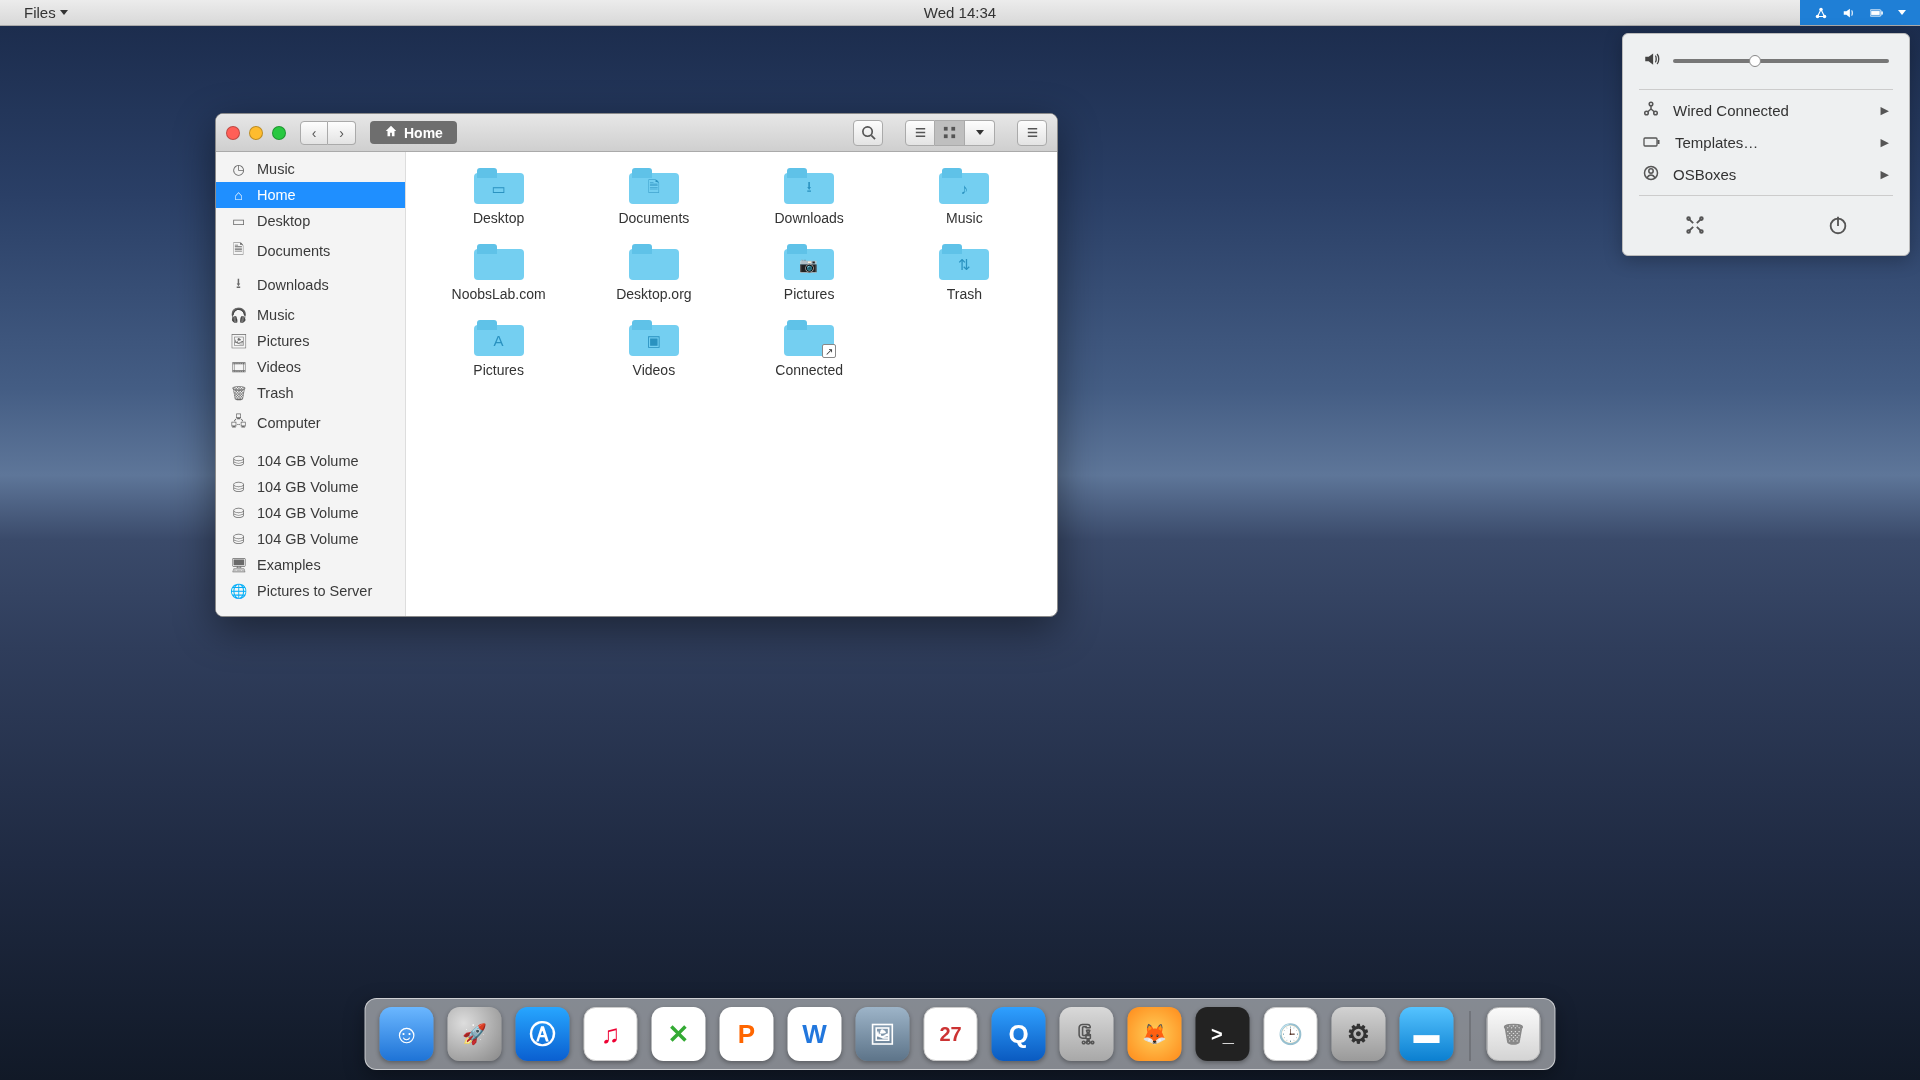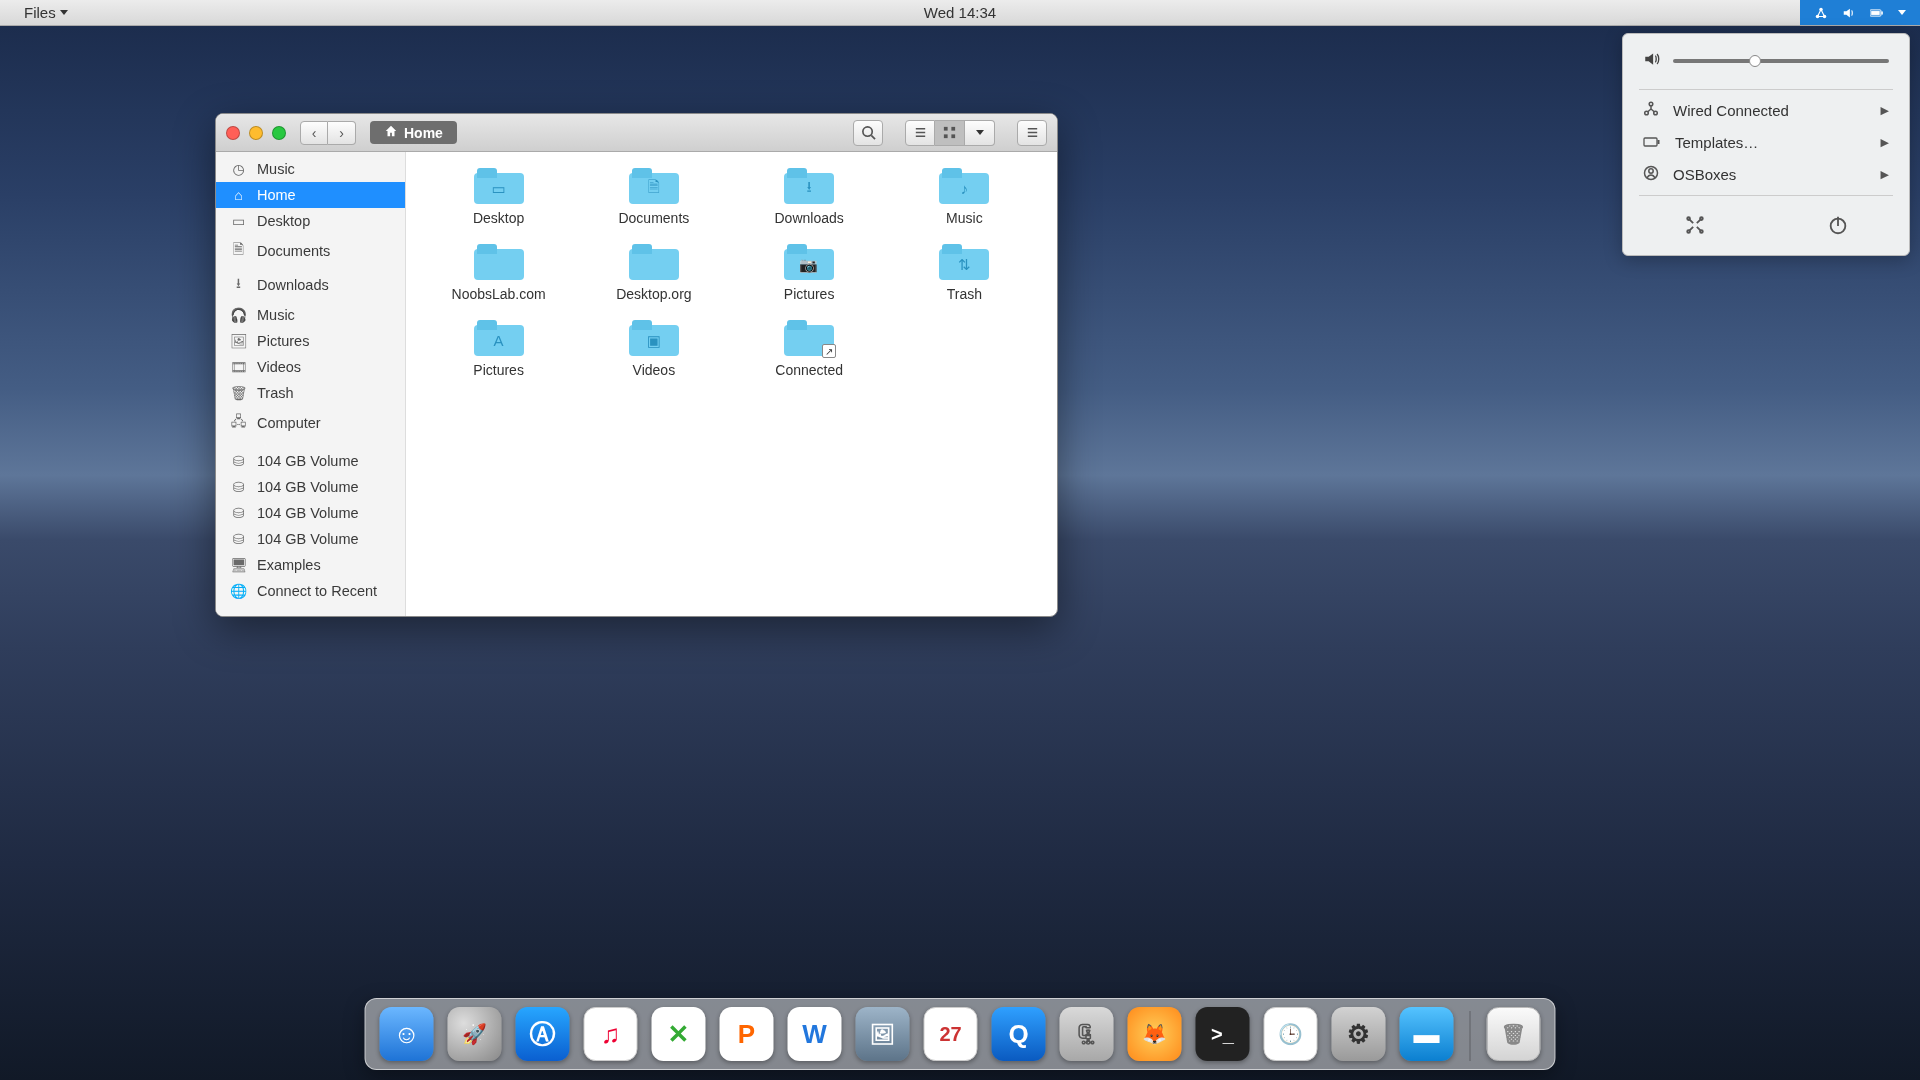--- a/index.html
+++ b/index.html
@@ -315,21 +315,21 @@
         <div class="side-item">
           <span class="side-icon">⛁</span>
           <span>104 GB Volume</span>
         </div>
         <div class="side-item">
           <span class="side-icon">🖥</span>
           <span>Examples</span>
         </div>
         <div class="side-item">
           <span class="side-icon">🌐</span>
-          <span>Connect to Recent</span>
+          <span>Pictures to Server</span>
         </div>
       </div>
     <div class="content">
       <div class="grid" id="folder-grid">
           <div class="file">
             <div class="folder-ic">
               <span class="folder-glyph">▭</span>
             </div>
             <span>Desktop</span>
           </div>

